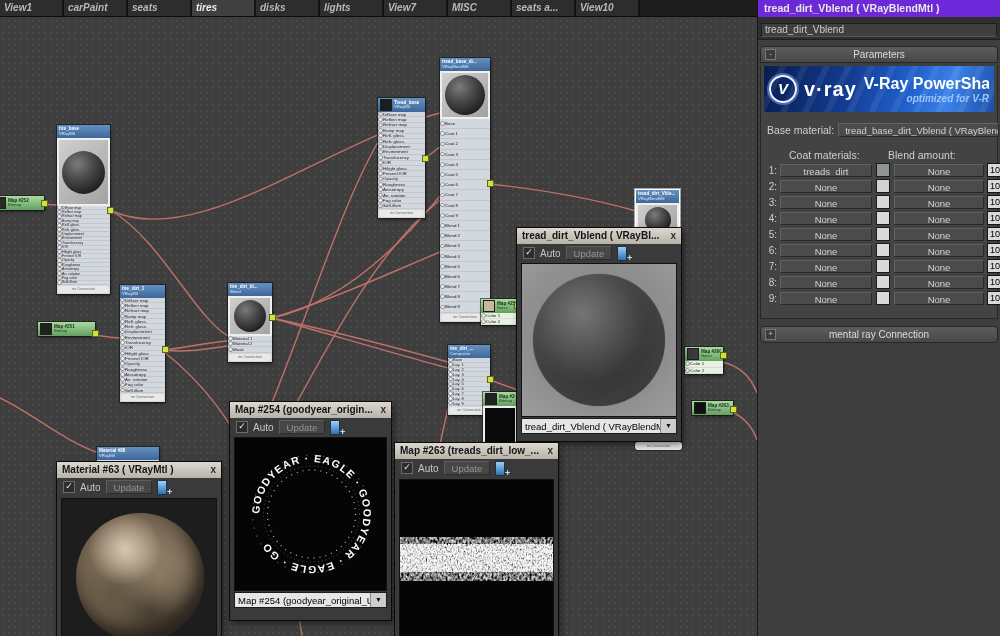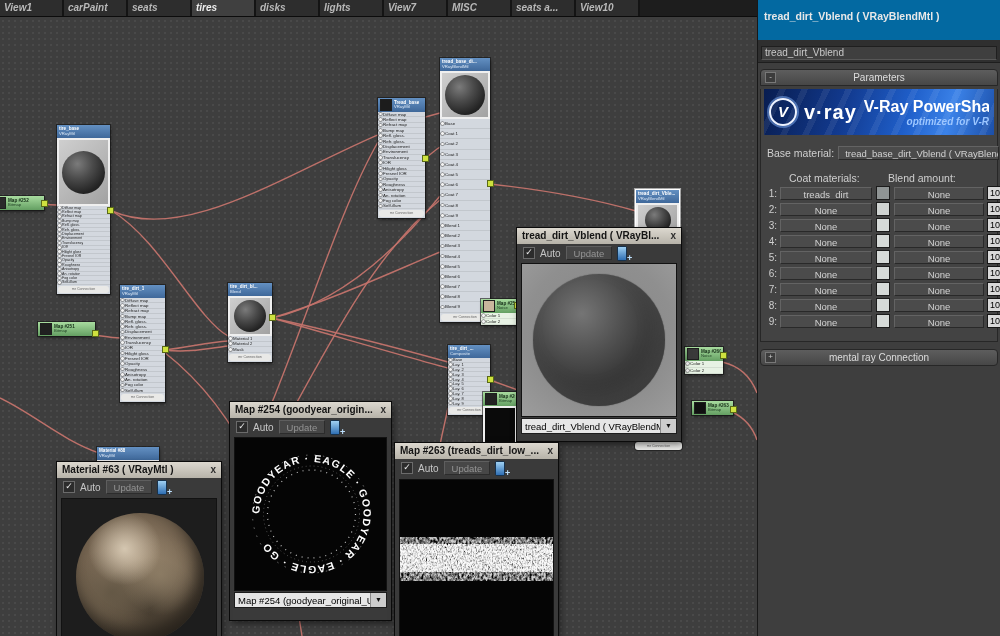--- a/index.html
+++ b/index.html
@@ -85,22 +85,22 @@
        radial-gradient(circle at 66% 48%,rgba(142,126,102,.85),rgba(142,126,102,0) 38%),
        radial-gradient(circle at 28% 62%,rgba(98,86,68,.9),rgba(98,86,68,0) 36%),
        radial-gradient(circle at 58% 74%,rgba(66,57,45,.95),rgba(66,57,45,0) 42%),
        radial-gradient(circle at 47% 42%,#a8937a,#6f5f4c 55%,#3c342a 84%,#1f1b15 100%);
      box-shadow:inset -8px -12px 16px rgba(0,0,0,.45)}
   #w2prev,#w3prev{background:#050505}
 
   
   .panel{position:absolute;left:757px;top:0;width:243px;height:636px;background:#3e3e3e;
          z-index:20;border-left:1px solid #181818;box-sizing:border-box;overflow:hidden}
-  .ptitle{height:24px;background:#0369a1;color:#e8e8e8;font-weight:bold;font-size:10.5px;
-          line-height:17px;padding:8px 6px;white-space:nowrap;overflow:hidden}
+  .ptitle{height:17px;background:#6d28d9;color:#e8e8e8;font-weight:bold;font-size:10.5px;
+          line-height:17px;padding:0 6px;white-space:nowrap;overflow:hidden}
   .namerow{padding:2px 3px;background:#2f2f2f;border-bottom:1px solid #1e1e1e}
   .pname{width:100%;box-sizing:border-box;height:14px;background:#3f3f3f;border:1px solid #1f1f1f;
          border-bottom-color:#575757;color:#c9c9c9;font-size:10px;padding:0 3px;
          font-family:"Liberation Sans",sans-serif}
   .rollout{margin:6px 2px 0 2px;height:15px;position:relative;text-align:center;font-size:10px;
            color:#ddd;background:linear-gradient(#5d5d5d,#474747);border:1px solid #272727;
            border-radius:4px 4px 0 0;line-height:15px;cursor:default}
   .rollout.mr{border-radius:4px;margin-top:7px}
   .rbox{position:absolute;left:4px;top:2px;width:9px;height:9px;border:1px solid #787878;
         background:#3c3c3c;font-size:8px;line-height:8px;text-align:center;color:#ccc}

